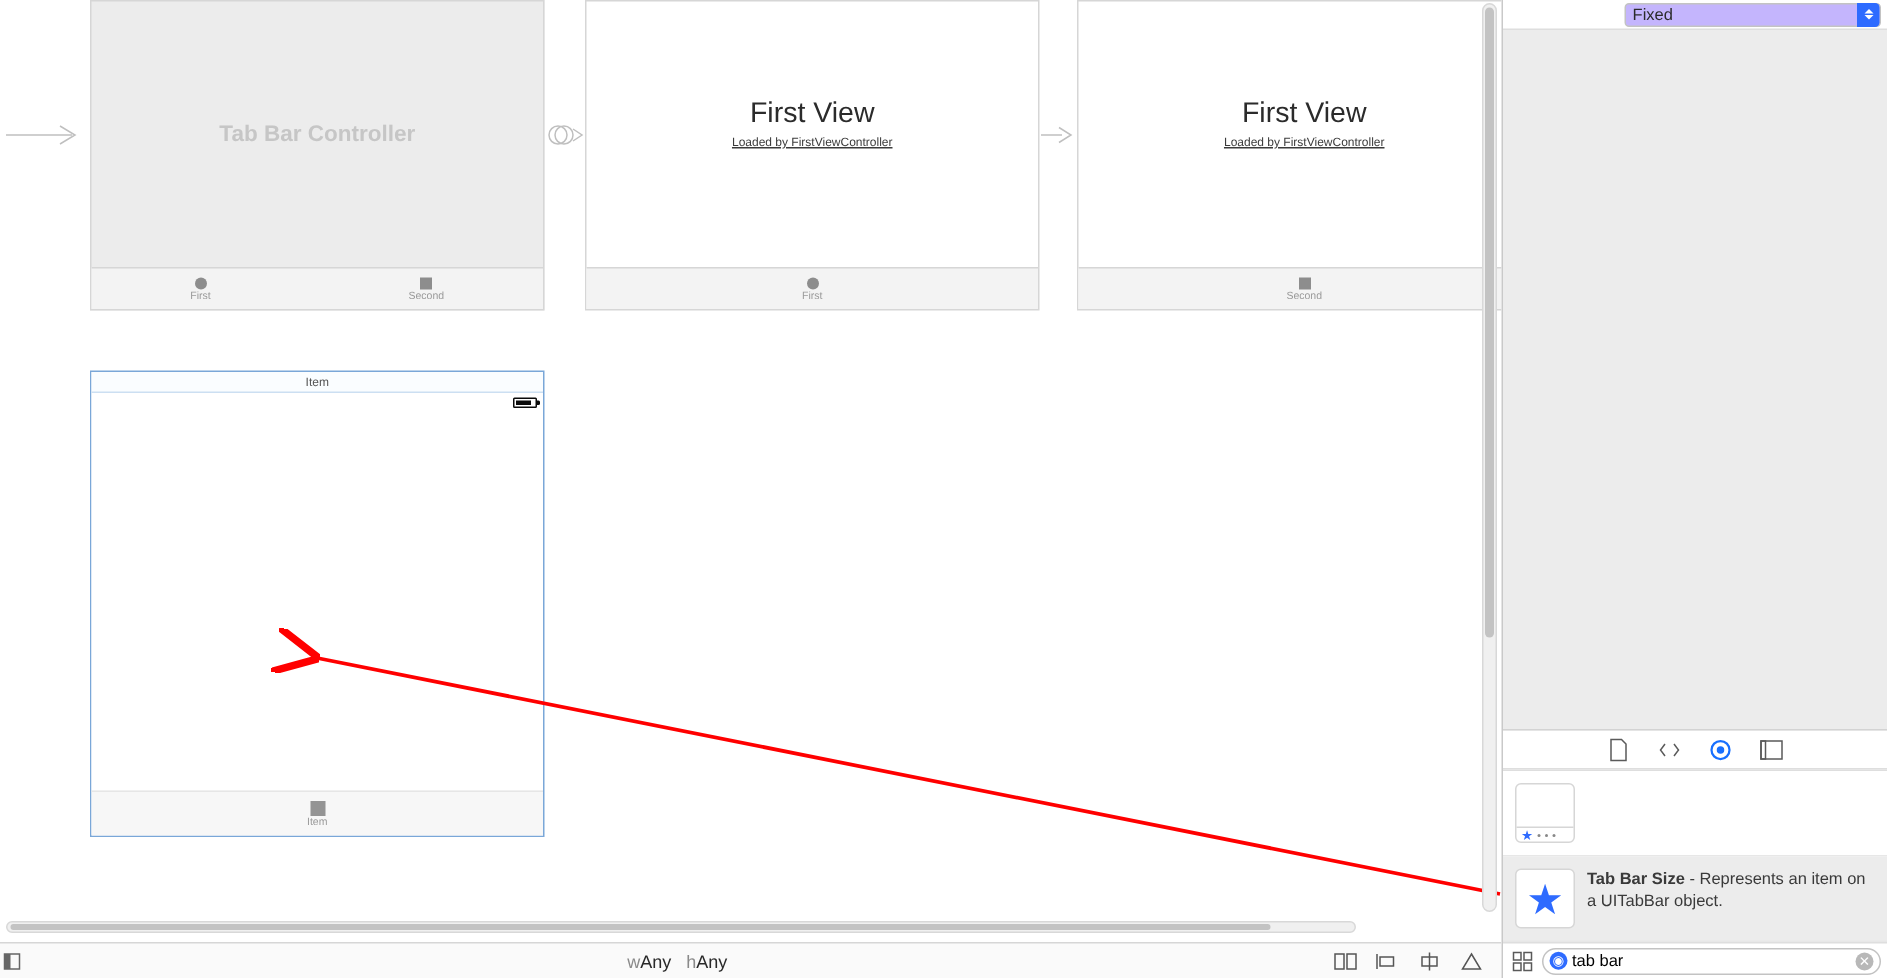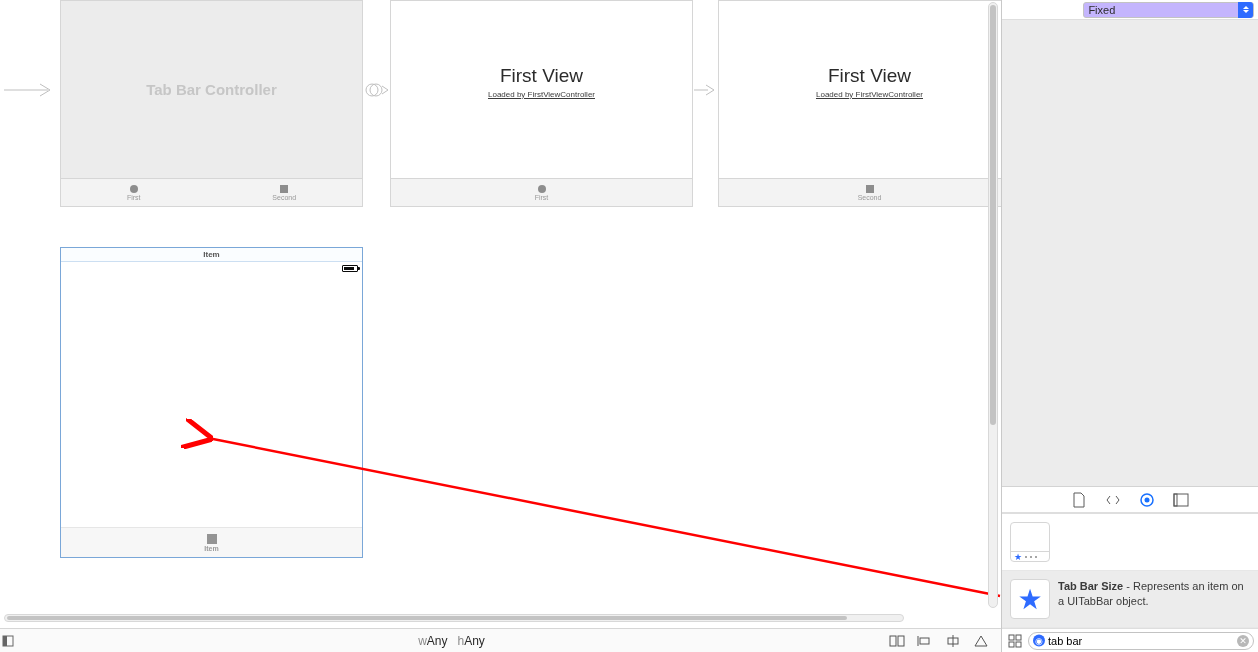--- a/index.html
+++ b/index.html
@@ -27,21 +27,21 @@
     width: 1001px; height: 615px;
   }
 
   
   .scene {
     position: absolute;
     border: 1px solid #d6d6d6;
     background: #fff;
   }
   .scene.grey { background: #ececec; }
-  .scene.selected { border: 1px solid #7aa7d8; font-weight: bold; }
+  .scene.selected { border: 1px solid #7aa7d8; }
 
   .tab-bar-controller {
     left: 60px; top: 0;
     width: 303px; height: 207px;
     display: flex; flex-direction: column;
   }
   .tbc-body {
     flex: 1; display: flex; align-items: center; justify-content: center;
     color: #c6c6c6; font-size: 15px; font-weight: 600;
   }

